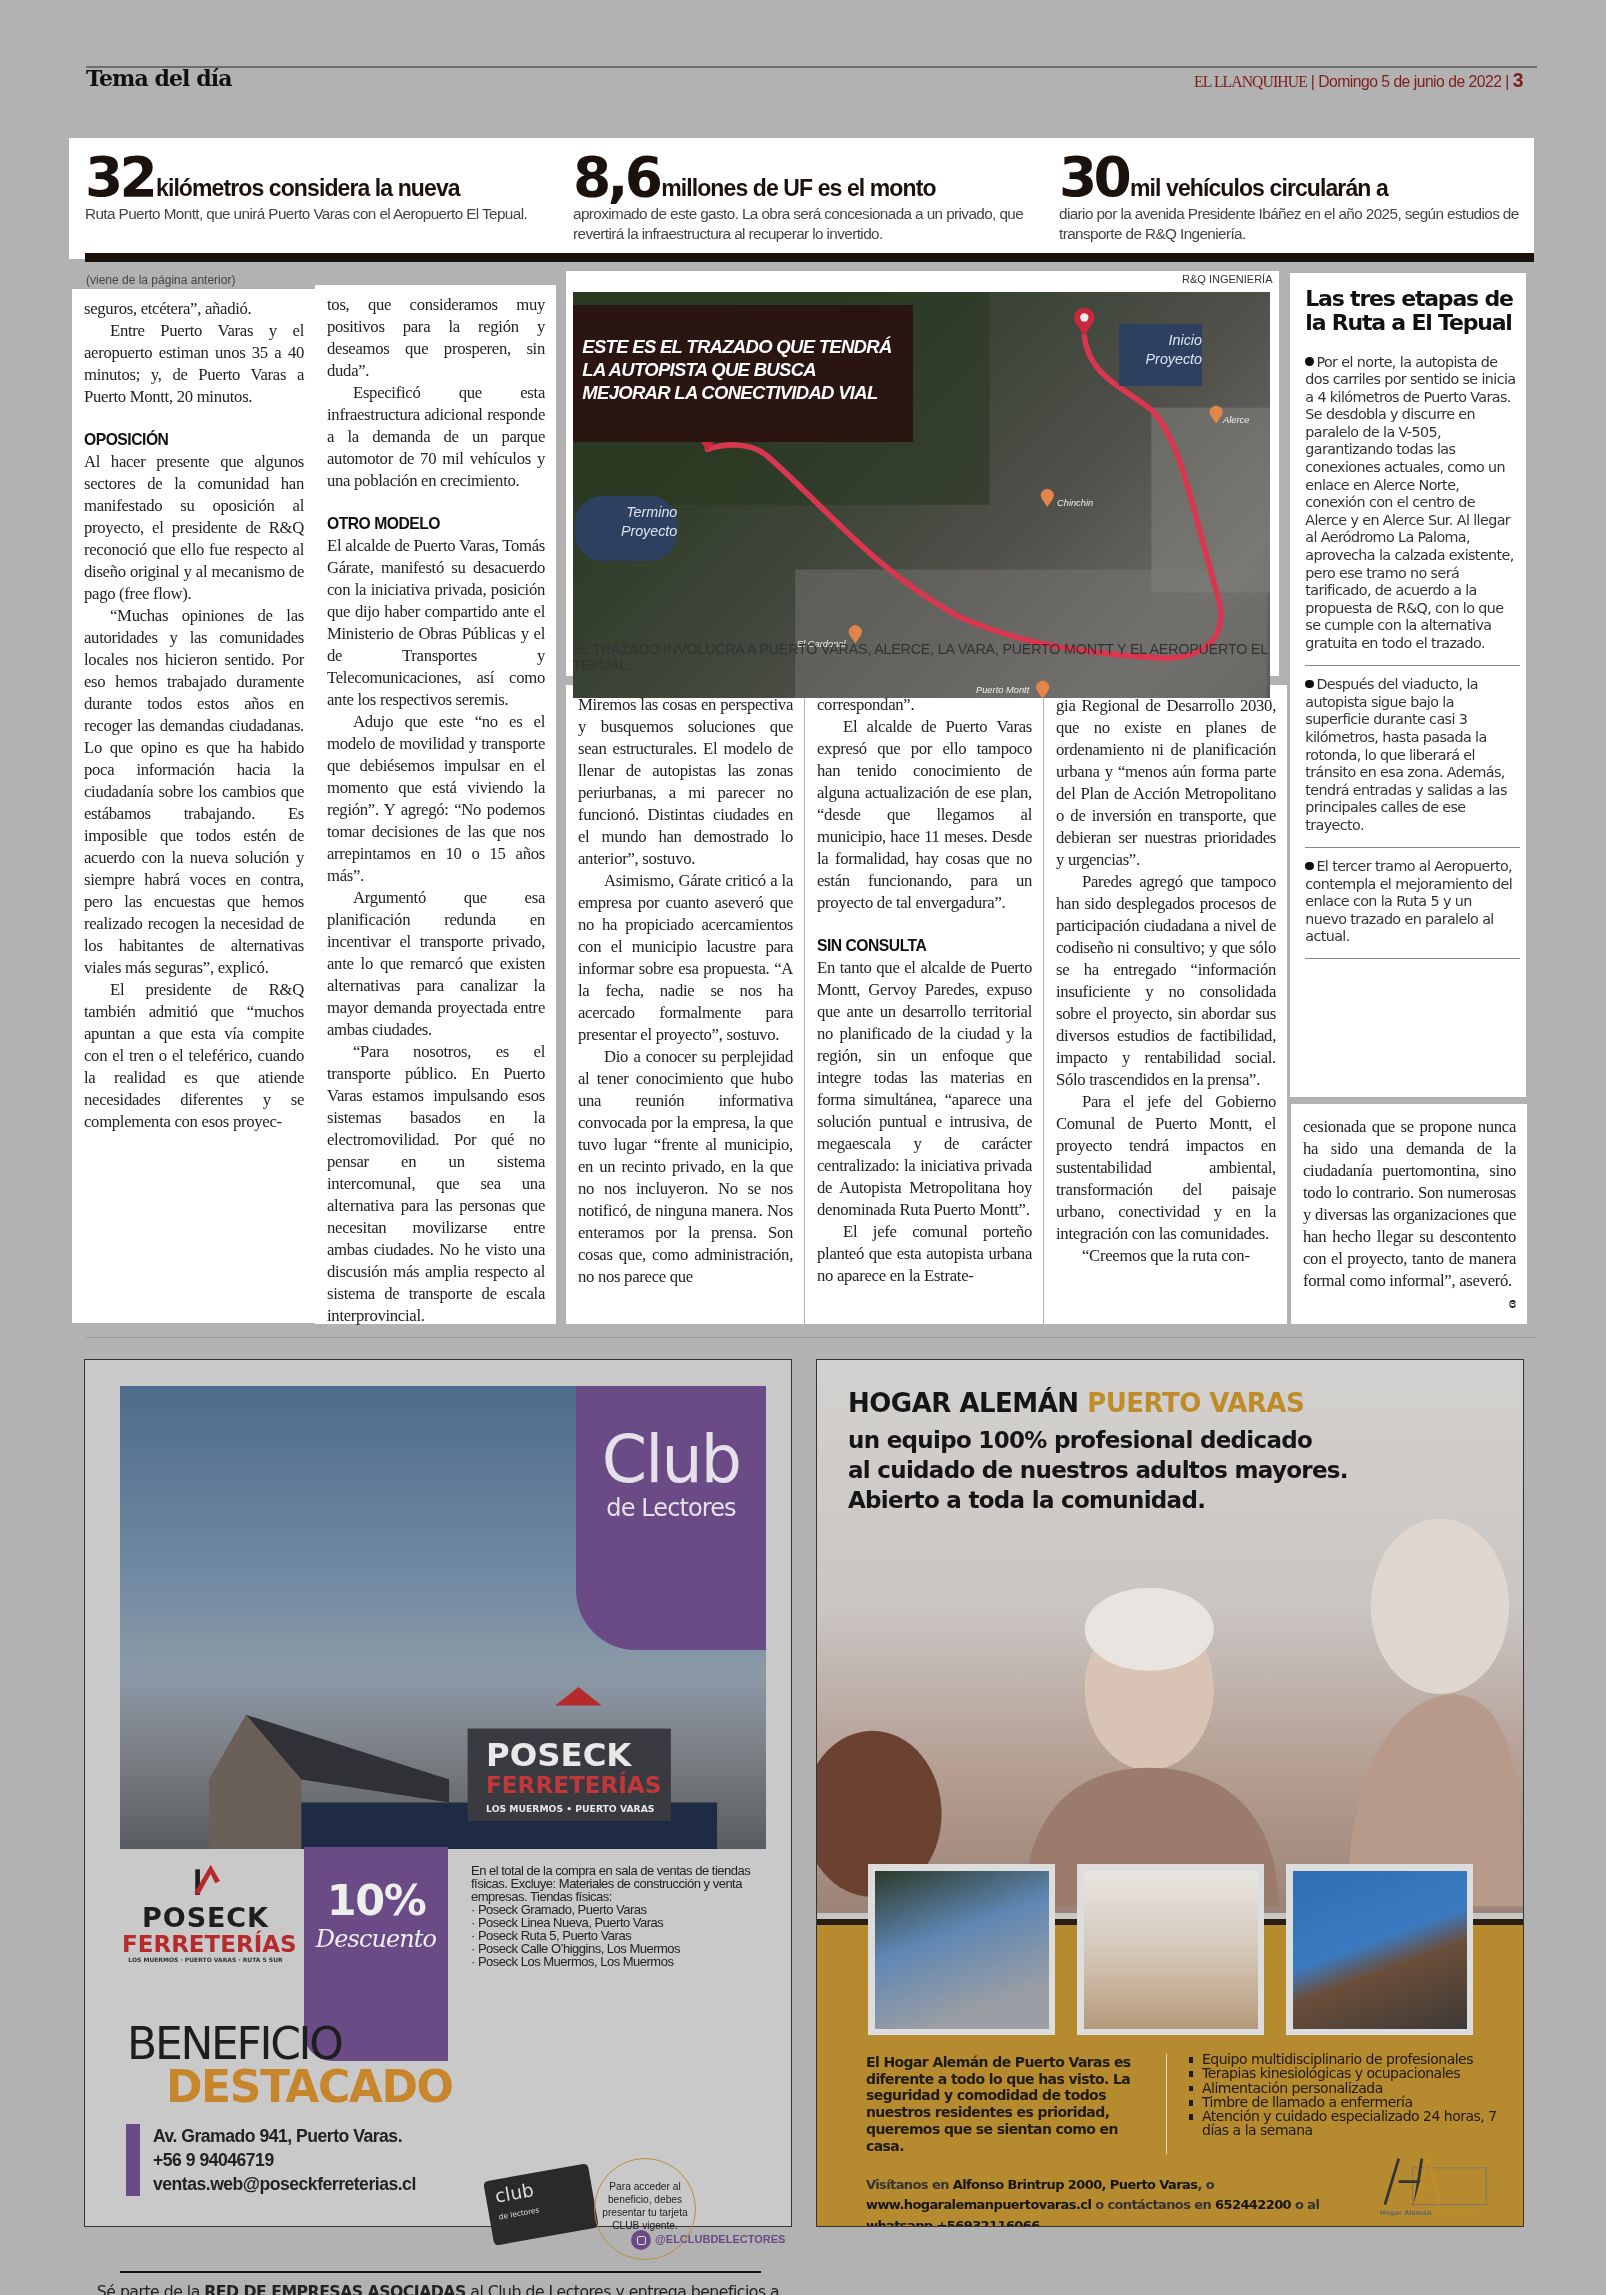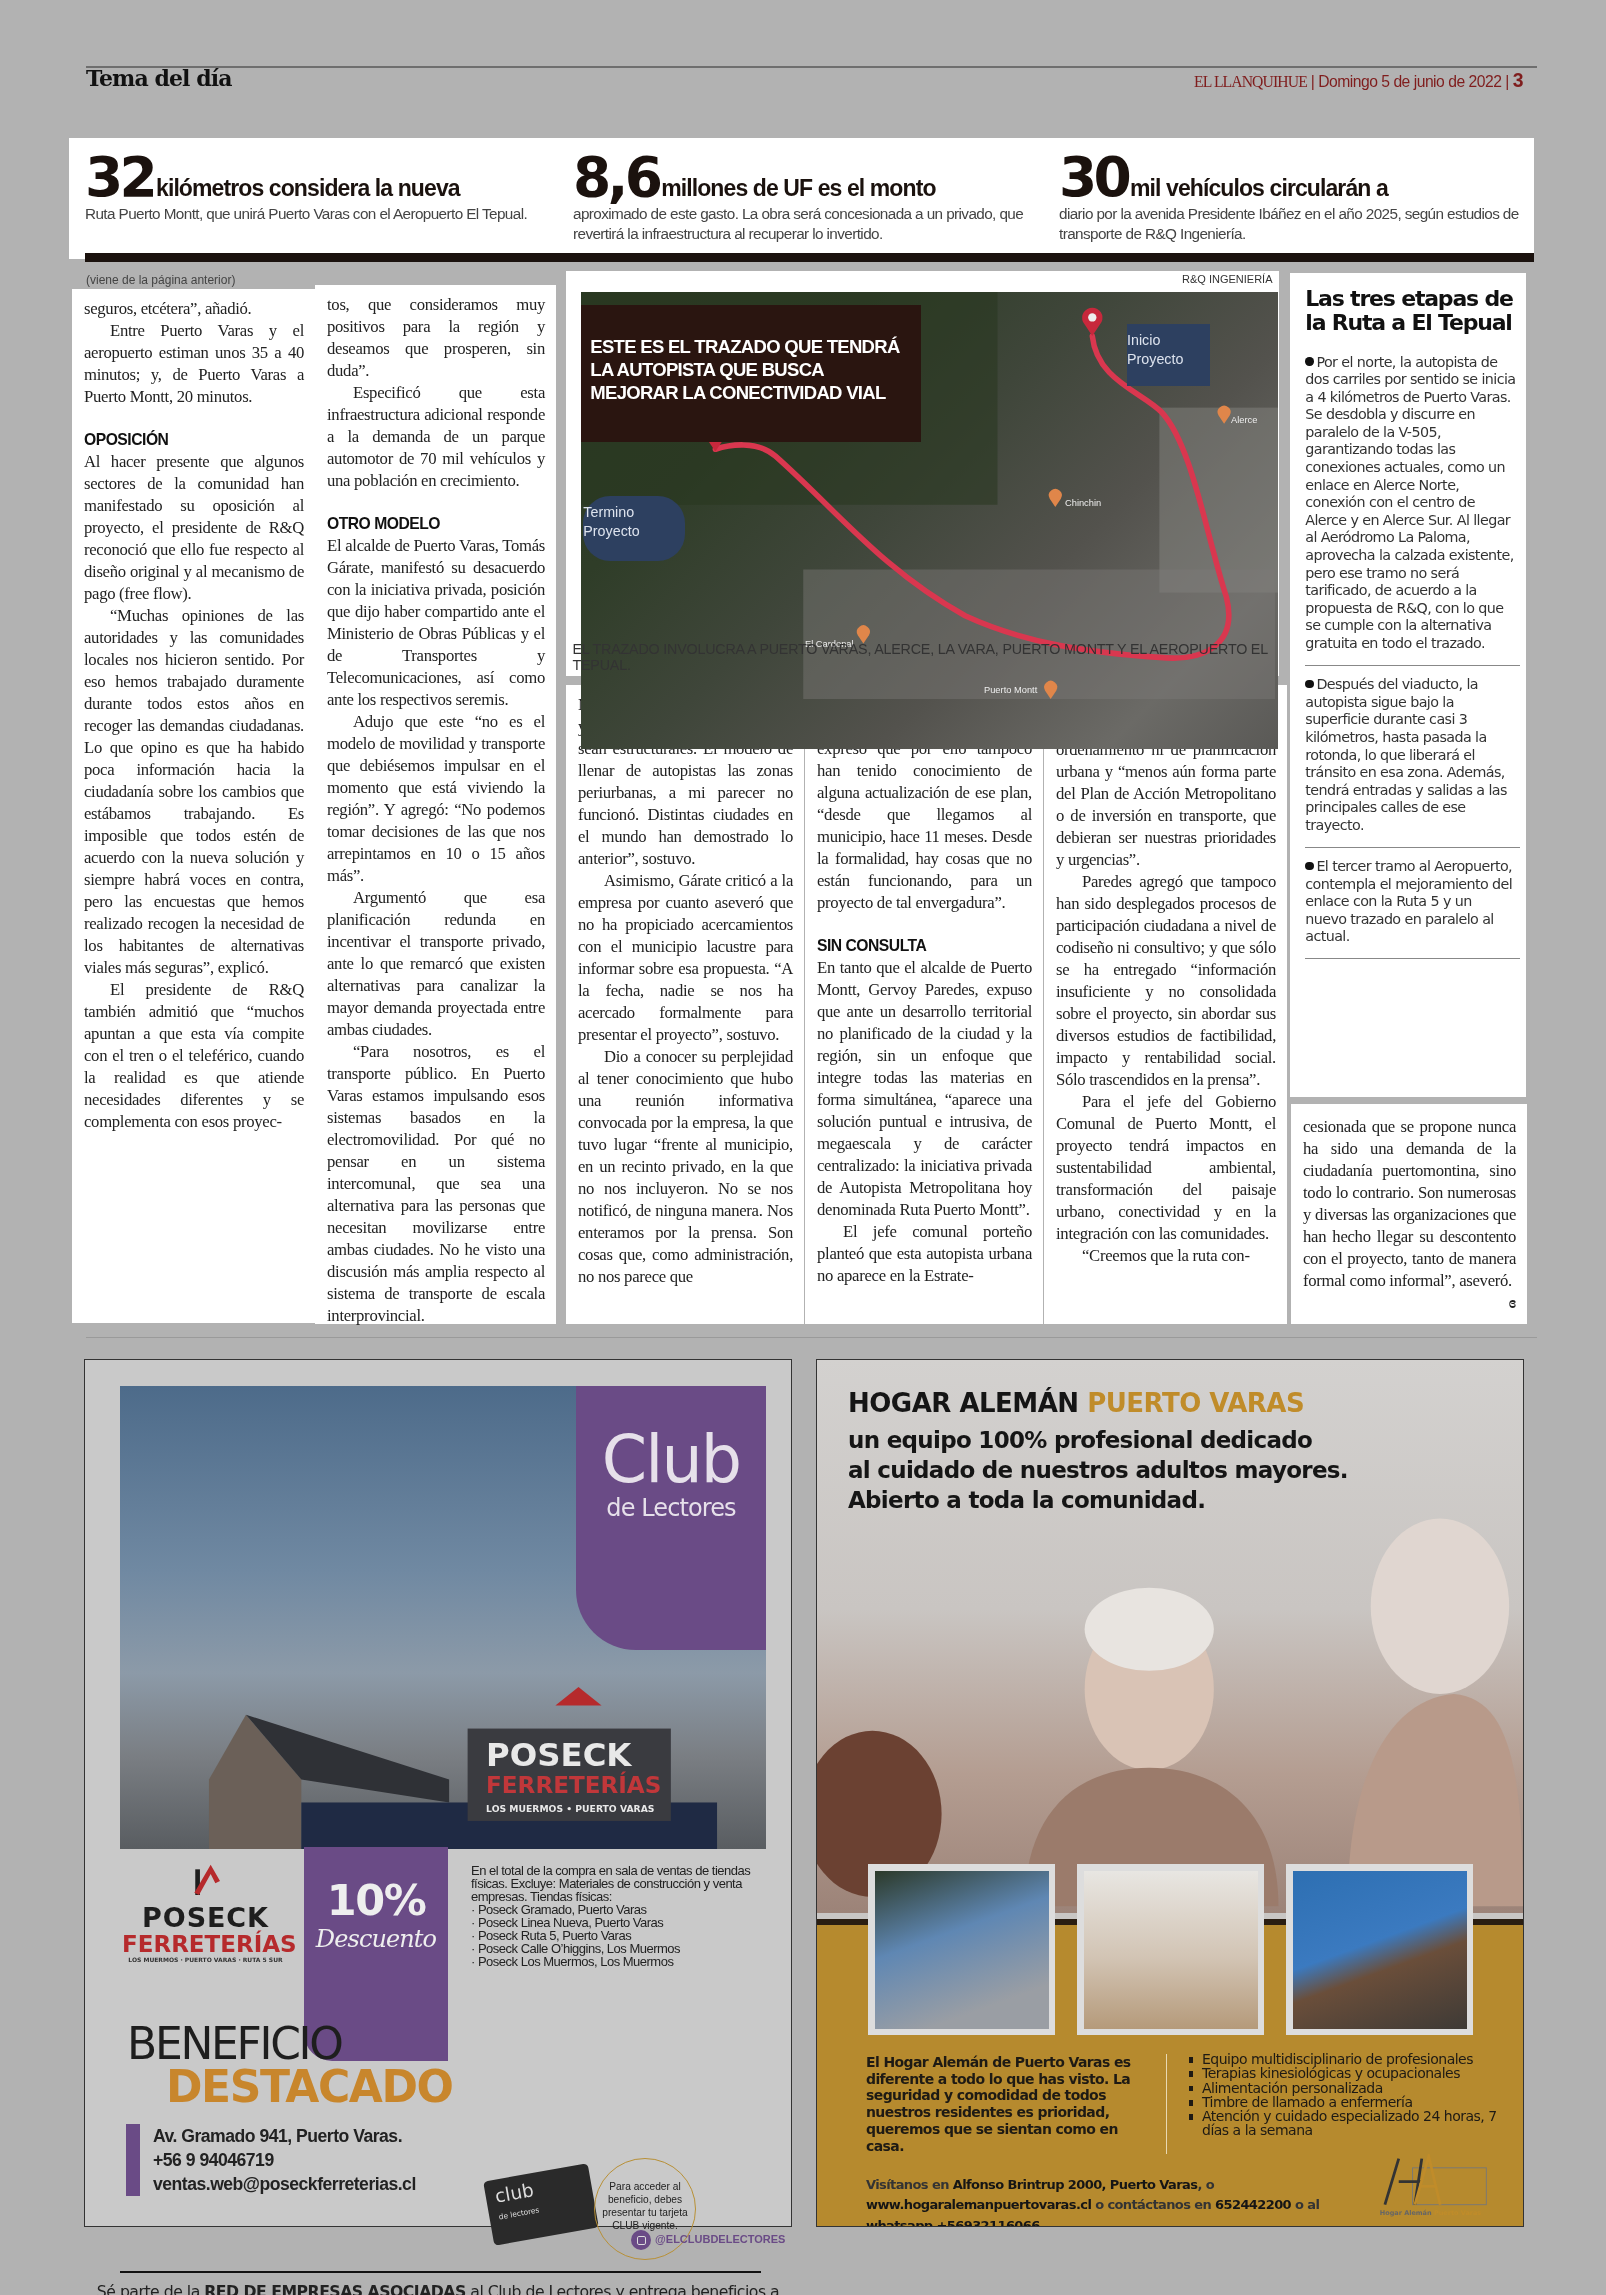--- a/index.html
+++ b/index.html
@@ -20,24 +20,24 @@
   .stat .desc{font-family:"Liberation Sans",sans-serif;font-size:15.3px;letter-spacing:-0.6px;color:#444;line-height:20.4px;margin-top:0.9px;}
   
   .viene{left:86px;top:273px;font-family:"Liberation Sans",sans-serif;font-size:12px;color:#444;}
   .col{position:absolute;background:#fff;box-sizing:border-box;padding:9.3px 11px 4.6px 12px;font-size:16.7px;line-height:22px;text-align:justify;color:#222;letter-spacing:-0.3px;}
   .col p{margin:0;text-indent:0;}
   .col p.ind{text-indent:26px;}
   .col h4{margin:20.4px 0 0 0;font-family:"Liberation Sans",sans-serif;font-weight:bold;font-size:15.7px;line-height:22px;letter-spacing:-0.5px;color:#111;}
   
   .mapbox{left:566px;top:271px;width:713px;height:405px;background:#fff;}
   .credit{position:absolute;right:6.5px;top:1.9px;font-family:"Liberation Sans",sans-serif;font-size:11px;color:#333;}
-  .map{position:absolute;left:15px;top:21px;width:697px;height:457px;overflow:hidden;background:linear-gradient(135deg,#2c3a24 0%,#2f3d28 25%,#3f463a 45%,#53524d 65%,#6b6a66 85%,#5a5956 100%);}
+  .map{position:absolute;left:7px;top:21px;width:697px;height:406px;overflow:hidden;background:linear-gradient(135deg,#2c3a24 0%,#2f3d28 25%,#3f463a 45%,#53524d 65%,#6b6a66 85%,#5a5956 100%);font-style:italic;}
   .map svg{position:absolute;left:0;top:0;}
   .maptitle{position:absolute;left:0;top:12.5px;width:340px;height:137px;background:#2a1510;box-sizing:border-box;padding:30px 9.3px 0 9.3px;font-family:"Liberation Sans",sans-serif;font-weight:bold;font-size:18.5px;line-height:23px;color:#fff;letter-spacing:-0.7px;}
-  .maplabel{position:absolute;background:#2d4060;color:#dde3ee;font-family:"Liberation Sans",sans-serif;font-size:14.3px;line-height:19.4px;text-align:left;box-sizing:border-box;padding-top:7px;}
+  .maplabel{position:absolute;background:#2d4060;color:#dde3ee;font-family:"Liberation Sans",sans-serif;font-size:14.3px;line-height:19.4px;text-align:right;box-sizing:border-box;padding-top:7px;}
   .placename{position:absolute;font-family:"Liberation Sans",sans-serif;font-size:9.3px;color:#eee;}
   .caption{position:absolute;left:6.5px;top:370px;font-family:"Liberation Sans",sans-serif;font-size:14.3px;color:#333;letter-spacing:-0.2px;}
   
   .sidebar{left:1290px;top:273px;width:236px;height:805px;background:#fff;font-family:"DejaVu Sans",sans-serif;}
   .sidebar h3{margin:14px 0 0 15.3px;font-family:"DejaVu Sans",sans-serif;font-weight:bold;font-size:22px;line-height:24px;letter-spacing:-1.2px;color:#111;}
   .sb-item{margin:0 10.2px 0 15.3px;font-size:14.3px;line-height:17.6px;letter-spacing:-0.6px;color:#333;}
   .sb-item .dot{display:inline-block;width:8.3px;height:8.3px;border-radius:50%;background:#111;margin-right:2.8px;vertical-align:0.9px;}
   .sb-rule{margin:12px 5.6px 10.2px 15.3px;height:1.4px;background:#888;}
   .page-rule{left:86px;top:1337px;width:1451px;height:1.4px;background:#9a9a9a;}
   

